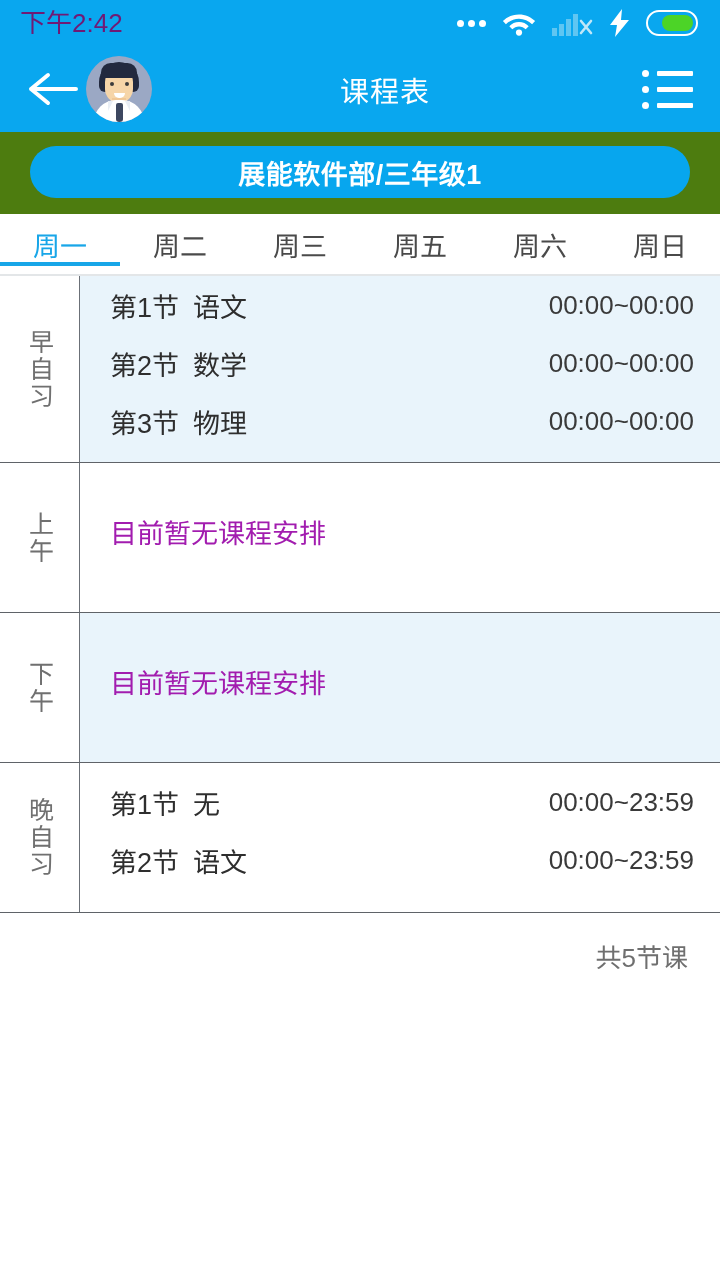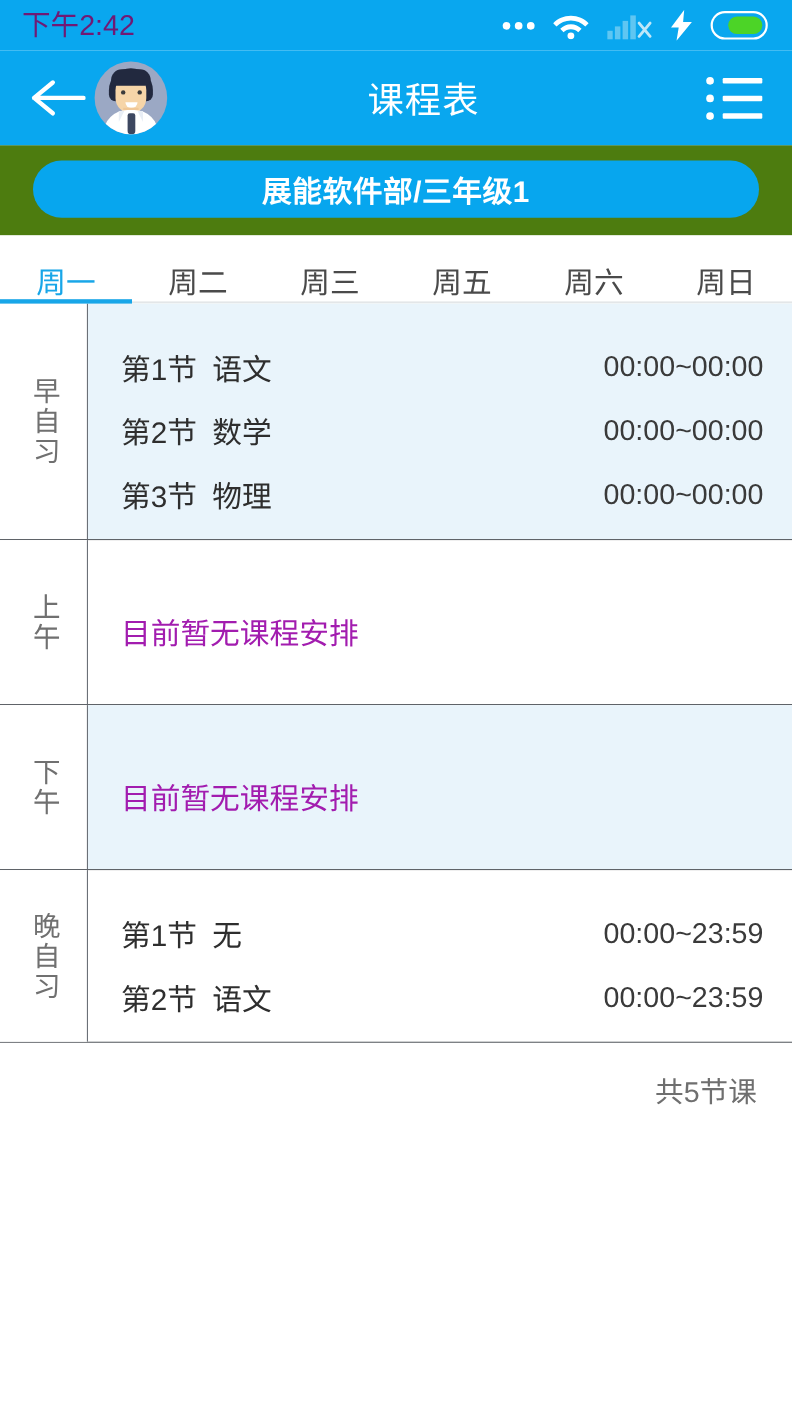--- a/index.html
+++ b/index.html
@@ -168,21 +168,21 @@
     position: absolute;
     left: 30px; top: 47px;
     width: 7px; height: 19px;
     background: #3D4760;
     border-radius: 2px 2px 3px 3px;
   }
   .header-title {
     flex: 1 1 auto;
     text-align: center;
     color: #ffffff;
-    font-size: 33px;
+    font-size: 29px;
     letter-spacing: 1px;
     margin-left: -20px;
   }
   .menu-btn {
     width: 58px;
     height: 58px;
     display: flex;
     flex-direction: column;
     justify-content: center;
     gap: 9px;
@@ -220,21 +220,21 @@
     display: flex;
     align-items: center;
     justify-content: center;
     letter-spacing: 0.5px;
   }
 
   
   .tabs {
     display: flex;
     height: 62px;
-    align-items: flex-end;
+    align-items: center;
     border-bottom: 2px solid #E3E6E8;
     background: #ffffff;
   }
   .tab {
     flex: 1 1 0;
     display: flex;
     align-items: center;
     justify-content: center;
     font-size: 27px;
     color: #4A4A4A;
@@ -270,21 +270,21 @@
     line-height: 1.28;
     text-align: center;
     writing-mode: vertical-rl;
     letter-spacing: 2px;
   }
   .srow-body {
     flex: 1 1 auto;
     display: flex;
     flex-direction: column;
     justify-content: center;
-    padding: 28px 26px 12px 30px;
+    padding: 0 26px 12px 30px;
   }
   .srow.tinted .srow-body { background: #E9F4FB; }
 
   .lesson {
     display: flex;
     align-items: center;
     justify-content: space-between;
     height: 58px;
   }
   .lesson-name {

